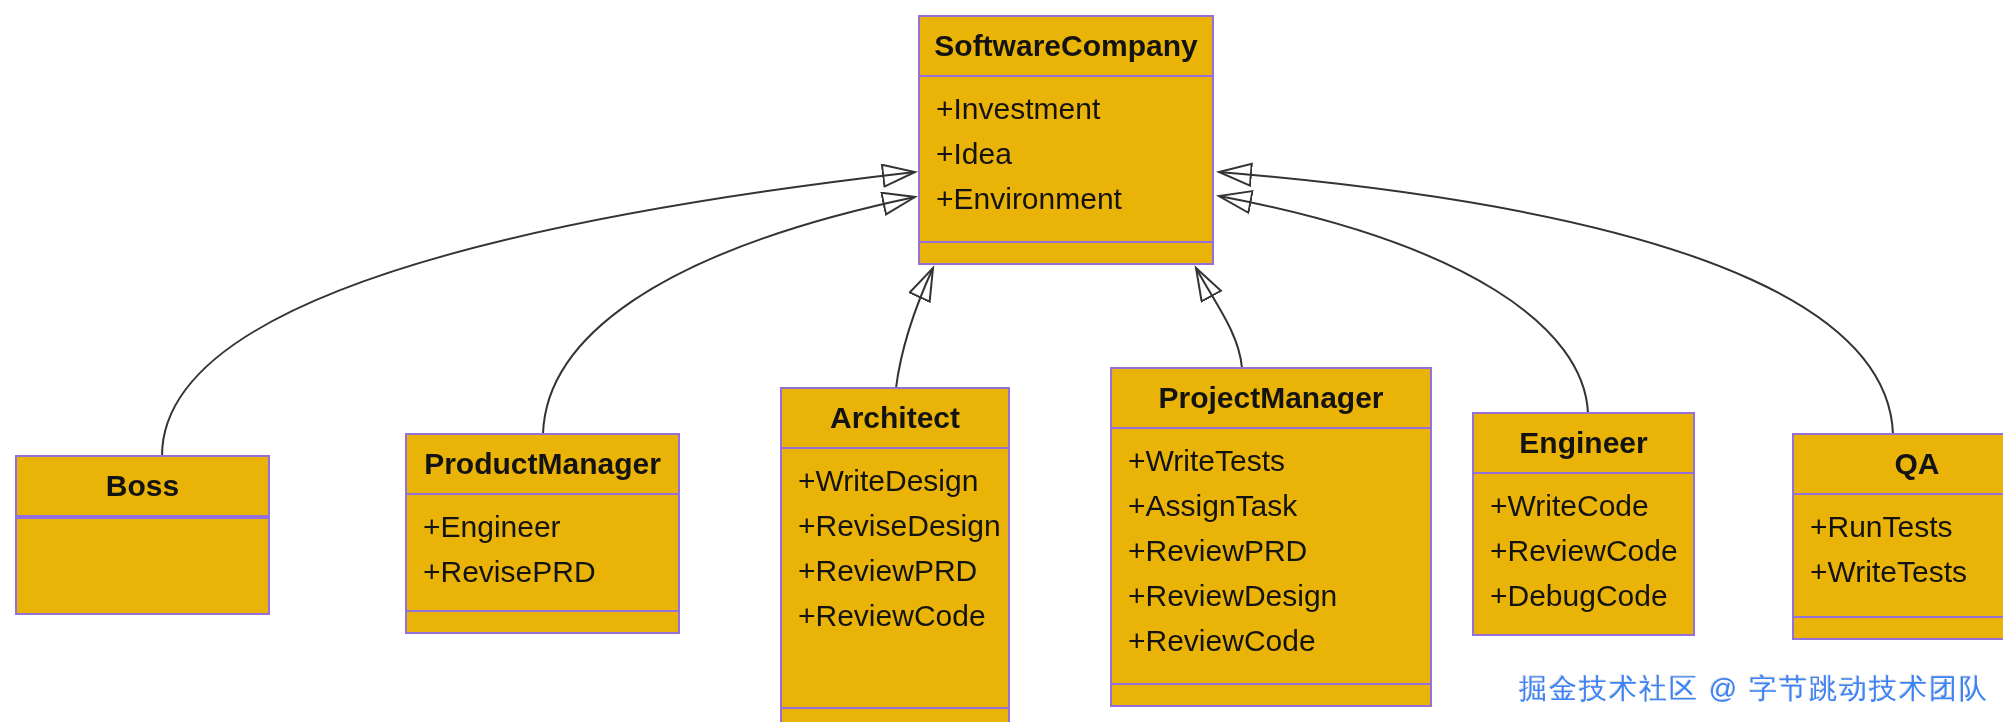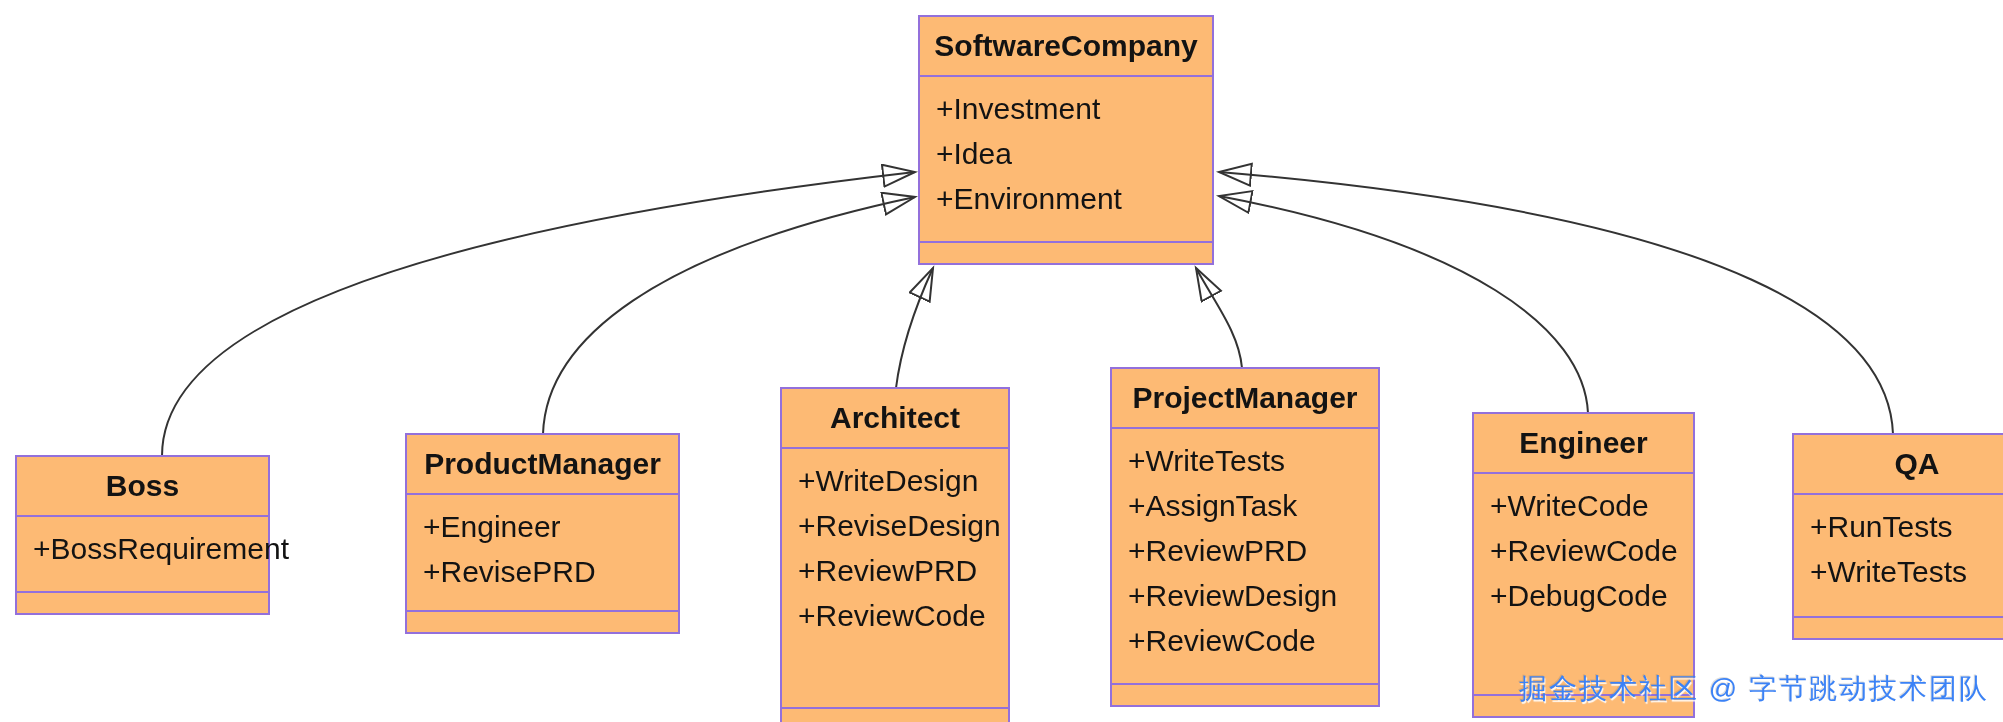--- a/index.html
+++ b/index.html
@@ -8,21 +8,21 @@
     width:2003px;height:722px;
     background:#ffffff;
     font-family:"Liberation Sans", sans-serif;
     overflow:hidden;
   }
   .edges{position:absolute;left:0;top:0;width:2003px;height:722px;}
   .edges path{fill:none;stroke:#333333;stroke-width:2px;}
   .uml-class{
     position:absolute;
     display:flex;flex-direction:column;
-    background:#fdba74;
+    background:#eab308;
     border:2px solid #9370DB;
     box-sizing:border-box;
     color:#131313;
   }
   .uml-title{
     flex:0 0 58px;
     display:flex;align-items:center;justify-content:center;
     font-weight:bold;font-size:30px;
     border-bottom:2px solid #9370DB;
   }
@@ -69,23 +69,20 @@
     <div class="uml-members">
       <div class="uml-member">+Investment</div>
       <div class="uml-member">+Idea</div>
       <div class="uml-member">+Environment</div>
     </div>
     <div class="uml-methods"></div>
   </div>
 
   <div class="uml-class" style="left:15px;top:455px;width:255px;height:160px">
     <div class="uml-title">Boss</div>
-    <div class="uml-members">
-      <div class="uml-member">+BossRequirement</div>
-    </div>
     <div class="uml-methods"></div>
   </div>
 
   <div class="uml-class" style="left:405px;top:433px;width:275px;height:201px">
     <div class="uml-title">ProductManager</div>
     <div class="uml-members">
       <div class="uml-member">+Engineer</div>
       <div class="uml-member">+RevisePRD</div>
     </div>
     <div class="uml-methods"></div>
@@ -95,33 +92,33 @@
     <div class="uml-title">Architect</div>
     <div class="uml-members">
       <div class="uml-member">+WriteDesign</div>
       <div class="uml-member">+ReviseDesign</div>
       <div class="uml-member">+ReviewPRD</div>
       <div class="uml-member">+ReviewCode</div>
     </div>
     <div class="uml-methods"></div>
   </div>
 
-  <div class="uml-class" style="left:1110px;top:367px;width:270px;height:340px">
+  <div class="uml-class" style="left:1110px;top:367px;width:322px;height:340px">
     <div class="uml-title">ProjectManager</div>
     <div class="uml-members">
       <div class="uml-member">+WriteTests</div>
       <div class="uml-member">+AssignTask</div>
       <div class="uml-member">+ReviewPRD</div>
       <div class="uml-member">+ReviewDesign</div>
       <div class="uml-member">+ReviewCode</div>
     </div>
     <div class="uml-methods"></div>
   </div>
 
-  <div class="uml-class" style="left:1472px;top:412px;width:223px;height:306px">
+  <div class="uml-class" style="left:1472px;top:412px;width:223px;height:224px">
     <div class="uml-title">Engineer</div>
     <div class="uml-members">
       <div class="uml-member">+WriteCode</div>
       <div class="uml-member">+ReviewCode</div>
       <div class="uml-member">+DebugCode</div>
     </div>
     <div class="uml-methods"></div>
   </div>
 
   <div class="uml-class" style="left:1792px;top:433px;width:250px;height:207px">

